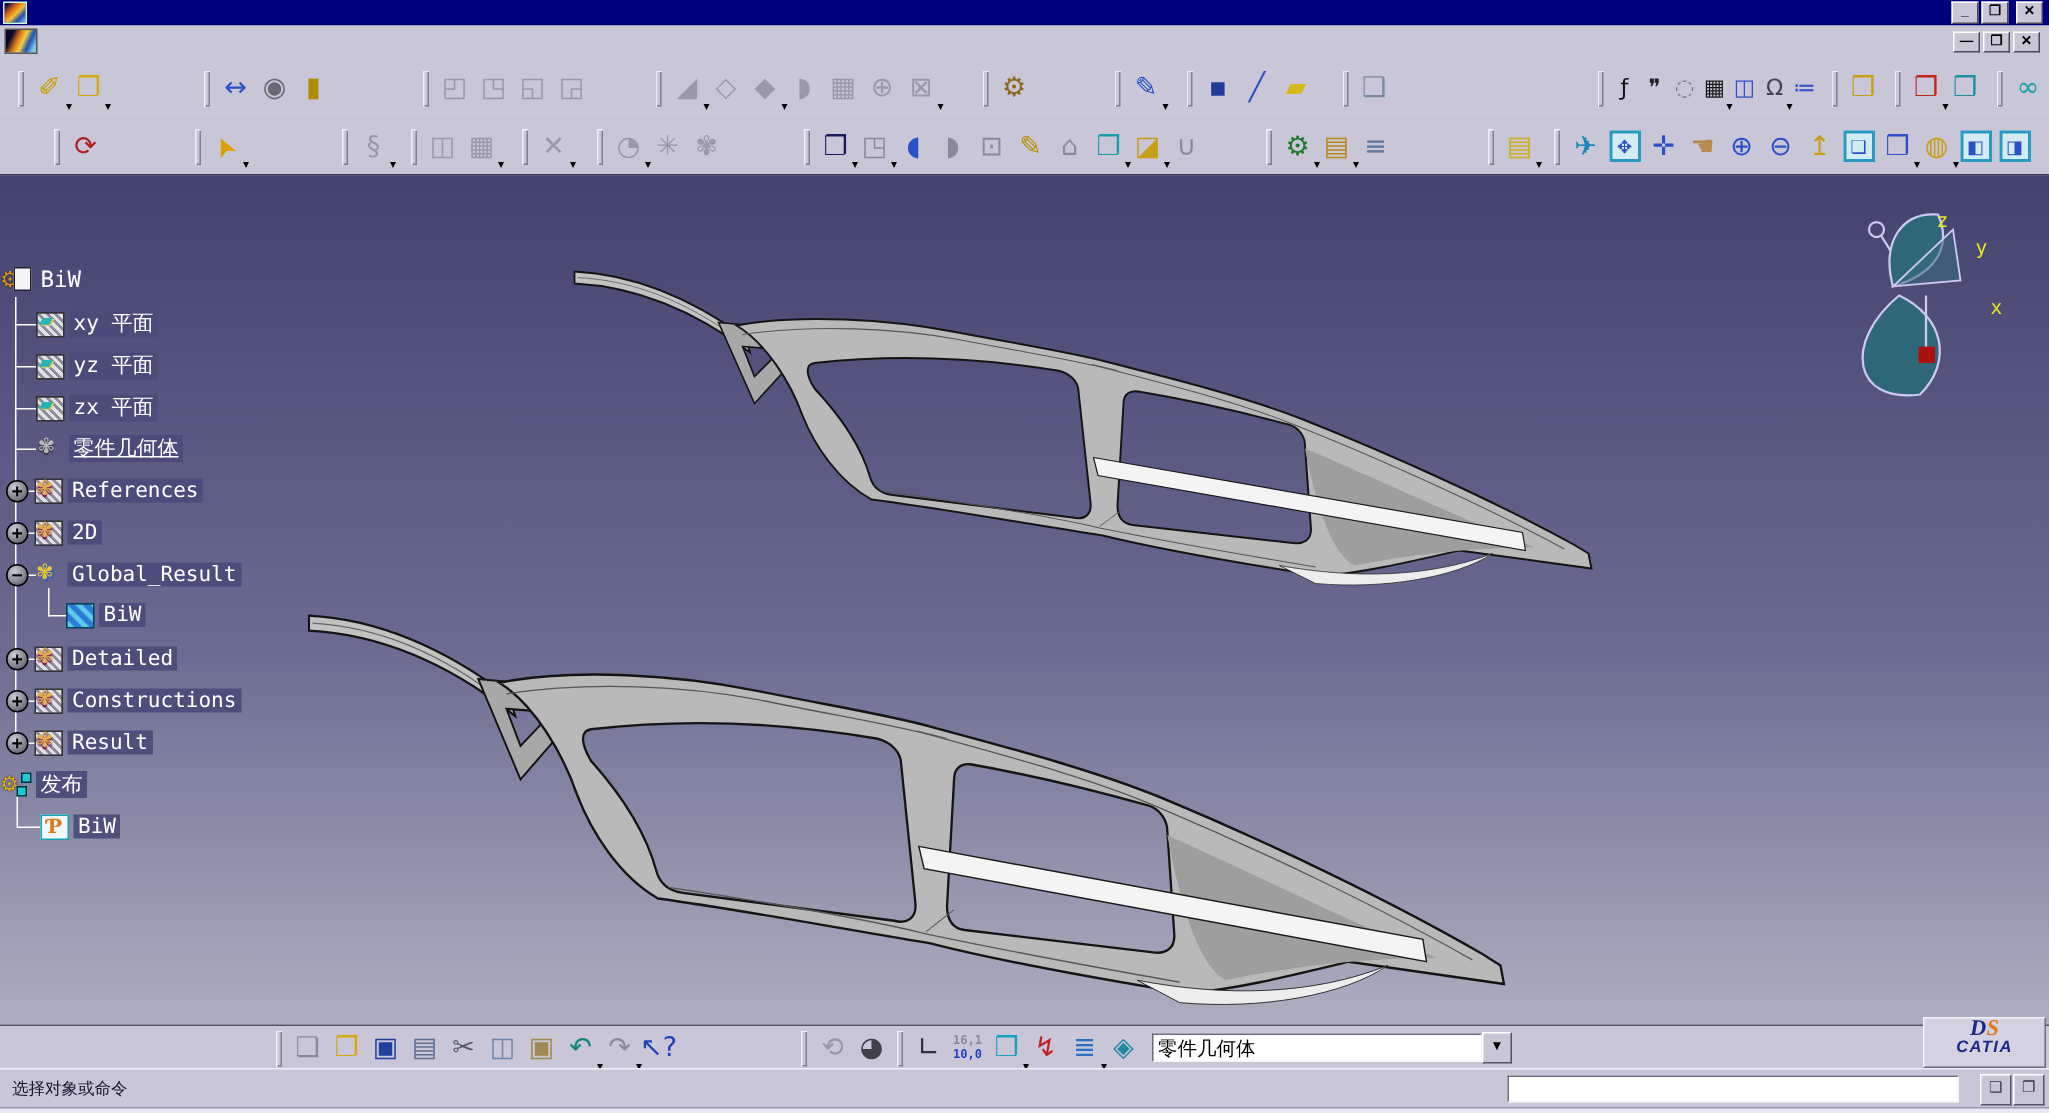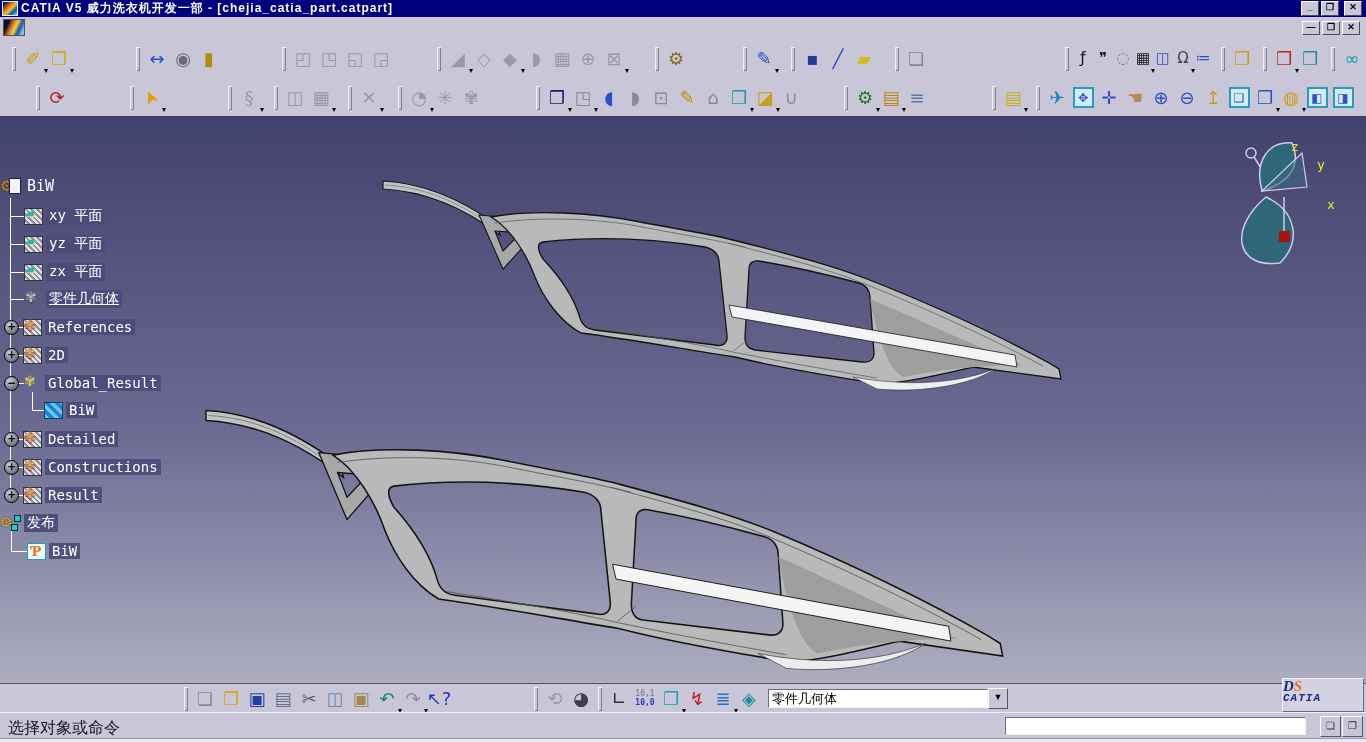--- a/index.html
+++ b/index.html
@@ -95,45 +95,44 @@
   
   #tbb{top:683px;height:29px;border-top:1px solid #55536a;border-bottom:1px solid #9a98ae;}
   .combo{display:flex;align-items:center;margin-left:6px;}
   #combofield{width:212px;height:17px;background:#fff;border:1px solid;border-color:#6b6980 #f4f2fc #f4f2fc #6b6980;
     font-size:13px;padding:0 3px;color:#000;display:flex;align-items:center;}
   #combobtn{width:18px;height:19px;background:#c9c6d8;border:1px solid;border-color:#fff #55536a #55536a #fff;
     font-size:9px;text-align:center;line-height:17px;color:#000;}
 
   
   #dslogo{position:absolute;right:2px;top:678px;width:80px;height:32px;background:#d4d1e0;
-    border:1px solid;border-color:#f4f2fc #6b6980 #6b6980 #f4f2fc;text-align:left;overflow:hidden;}
+    border:1px solid;border-color:#f4f2fc #6b6980 #6b6980 #f4f2fc;text-align:center;overflow:hidden;}
   #dslogo .ds{font-family:"Liberation Serif",serif;font-style:italic;font-weight:bold;font-size:15px;
     line-height:14px;color:#1a2a8a;}
   #dslogo .ds b{color:#e07818;}
   #dslogo .cat{font-size:11px;font-weight:bold;font-style:italic;color:#1a2a8a;line-height:11px;
-    letter-spacing:1px;font-family:Liberation Mono, monospace;}
+    letter-spacing:1px;}
 
   
   #statusbar{position:absolute;top:712px;left:0;right:0;height:26px;background:#c9c6d8;
     border-top:1px solid #f0eefc;}
-  #statusmsg{position:absolute;left:8px;top:5px;font-size:16px;color:#15152a;}
+  #statusmsg{position:absolute;left:8px;top:5px;font-size:11px;color:#15152a;}
   #cmdfield{position:absolute;left:1005px;top:4px;width:293px;height:16px;background:#fff;
     border:1px solid;border-color:#6b6980 #f4f2fc #f4f2fc #6b6980;font-size:12px;padding:0 3px;}
   .stbtn{position:absolute;top:3px;width:19px;height:19px;background:#c9c6d8;border:1px solid;
     border-color:#fff #55536a #55536a #fff;font-size:10px;line-height:17px;text-align:center;color:#334;}
   #stbtn1{left:1320px}#stbtn2{left:1342px}
   #bottomstrip{position:absolute;top:738px;left:0;right:0;height:4px;background:#e9e7f0;
     border-top:1px solid #9a98b0;}
 </style>
 </head>
 <body>
 
 <div id="titlebar">
   <span id="appicon"></span>
-  <span id="title">CATIA V5  威力洗衣机开发一部 - [chejia_catia_part.catpart]</span>
   <span id="winbtns">
     <span class="wbtn">_</span>
     <span class="wbtn">❐</span>
     <span class="wbtn" style="margin-left:3px">✕</span>
   </span>
 </div>
 
 <div id="menubar">
   <span id="menuicon"></span>
   <span id="mdibtns">

